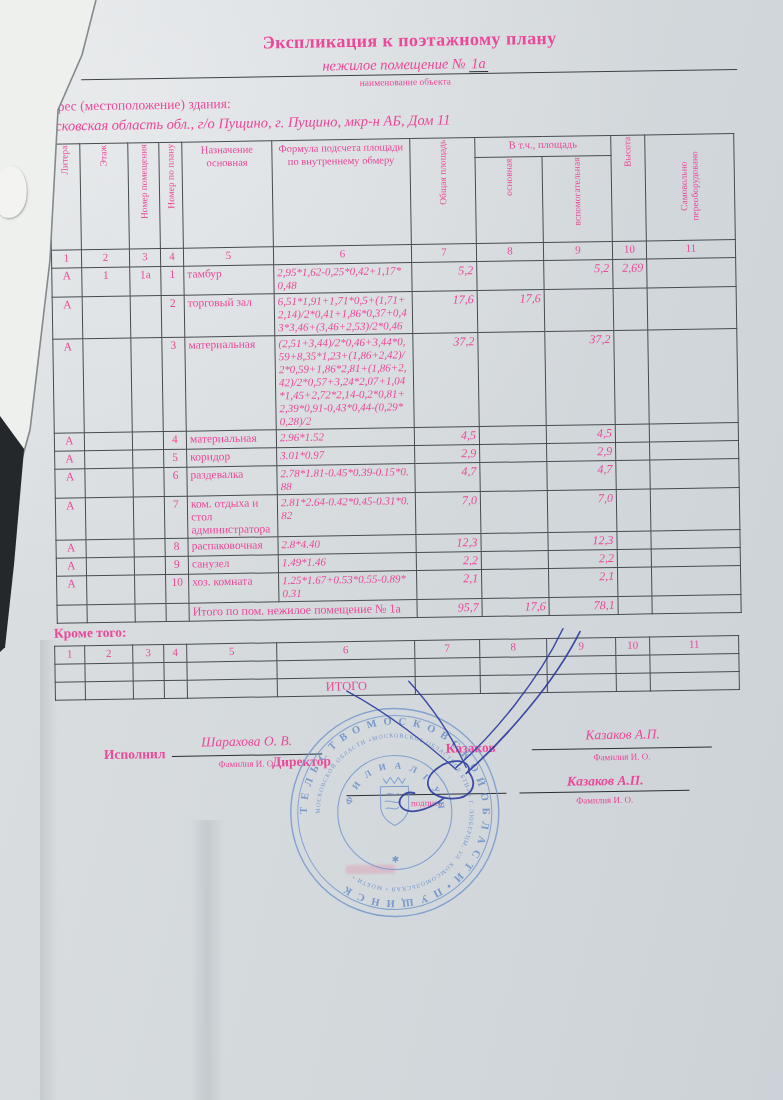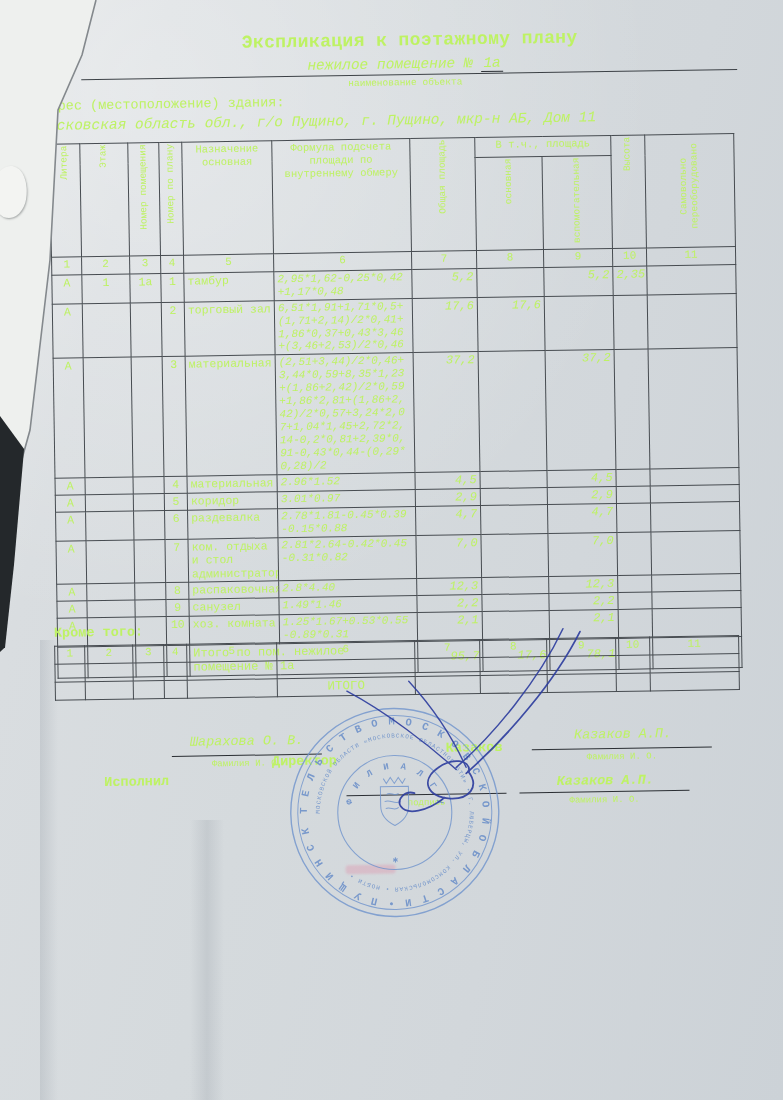--- a/index.html
+++ b/index.html
@@ -1,17 +1,17 @@
 <!DOCTYPE html>
 <html><head>
 <meta charset="utf-8">
 <style>
   html,body{margin:0;padding:0;background:#1d2023;}
   .photo{position:relative;width:783px;height:1100px;overflow:hidden;background:#23272a;
-         font-family:Liberation Mono, monospace;color:#bef264;}
+         font-family:Liberation Serif, serif;color:#ec4899;}
   .paper{position:absolute;inset:0;
          background:
            radial-gradient(120% 90% at 18% 8%, rgba(255,255,255,.35), rgba(255,255,255,0) 55%),
            linear-gradient(104deg,#e2e5e6 0%,#d9dde0 16%,#d5dadd 42%,#d2d7db 68%,#ccd2d7 100%);}
   .crease{position:absolute;left:190px;top:820px;width:34px;height:280px;
           background:linear-gradient(90deg,rgba(110,120,132,0) 0%,rgba(110,120,132,.16) 50%,rgba(110,120,132,0) 100%);}
   .crease2{position:absolute;left:40px;top:640px;width:18px;height:460px;
           background:linear-gradient(90deg,rgba(110,120,132,.18),rgba(110,120,132,0));}
   .doc{position:absolute;inset:0;transform:rotate(-0.9deg);transform-origin:420px 380px;}
 
@@ -136,21 +136,21 @@
           <tr>
             <td class="c-c">А</td>
             <td class="c-c">1</td>
             <td class="c-c">1а</td>
             <td class="c-c">1</td>
             <td class="c-name">тамбур</td>
             <td class="c-formula">2,95*1,62-0,25*0,42+1,17*0,48</td>
             <td class="c-val">5,2</td>
             <td class="c-val"></td>
             <td class="c-val">5,2</td>
-            <td class="c-val">2,35</td>
+            <td class="c-val">2,69</td>
             <td class="c-c"></td>
           </tr>
           <tr>
             <td class="c-c">А</td>
             <td class="c-c"></td>
             <td class="c-c"></td>
             <td class="c-c">2</td>
             <td class="c-name">торговый зал</td>
             <td class="c-formula">6,51*1,91+1,71*0,5+(1,71+2,14)/2*0,41+1,86*0,37+0,43*3,46+(3,46+2,53)/2*0,46</td>
             <td class="c-val">17,6</td>
@@ -334,21 +334,21 @@
           <td class="besides-total">ИТОГО</td>
           <td></td>
             <td></td>
             <td></td>
             <td></td>
             <td></td>
         </tr>
       </tbody>
     </table>
 
-    <div class="sig-label" style="left:98px;top:742px;margin-top:28px;">Исполнил</div>
+    <div class="sig-label" style="left:98px;top:742px;">Исполнил</div>
     <div class="sig-name" style="left:168px;top:731px;width:146px;">Шарахова О. В.</div>
     <div class="sig-line" style="left:166px;top:752px;width:150px;"></div>
     <div class="sig-caption" style="left:166px;top:756px;width:150px;">Фамилия И. О.</div>
 
     <div class="sig-label" style="left:440px;top:741px;">Казаков</div>
     <div class="sig-name" style="left:528px;top:730px;width:178px;">Казаков А.П.</div>
     <div class="sig-line" style="left:526px;top:751px;width:180px;"></div>
     <div class="sig-caption" style="left:526px;top:755px;width:180px;">Фамилия И. О.</div>
 
     <div class="sig-label" style="left:266px;top:752px;">Директор</div>

